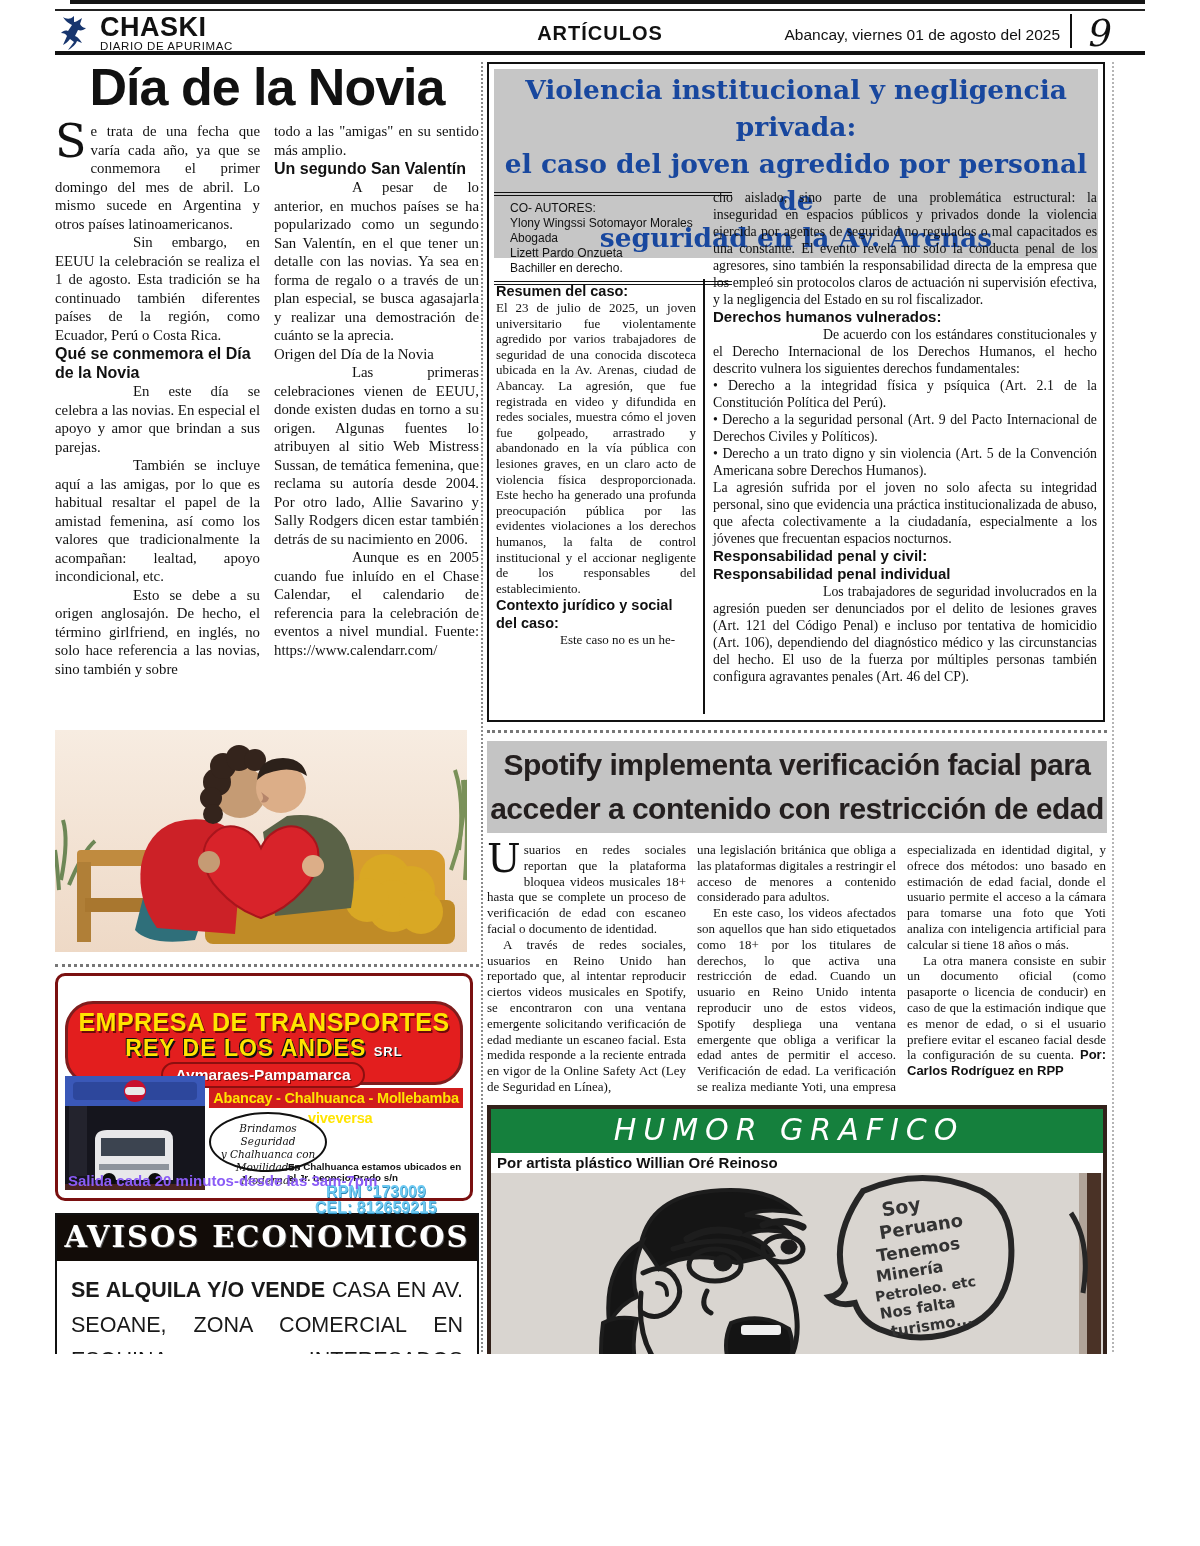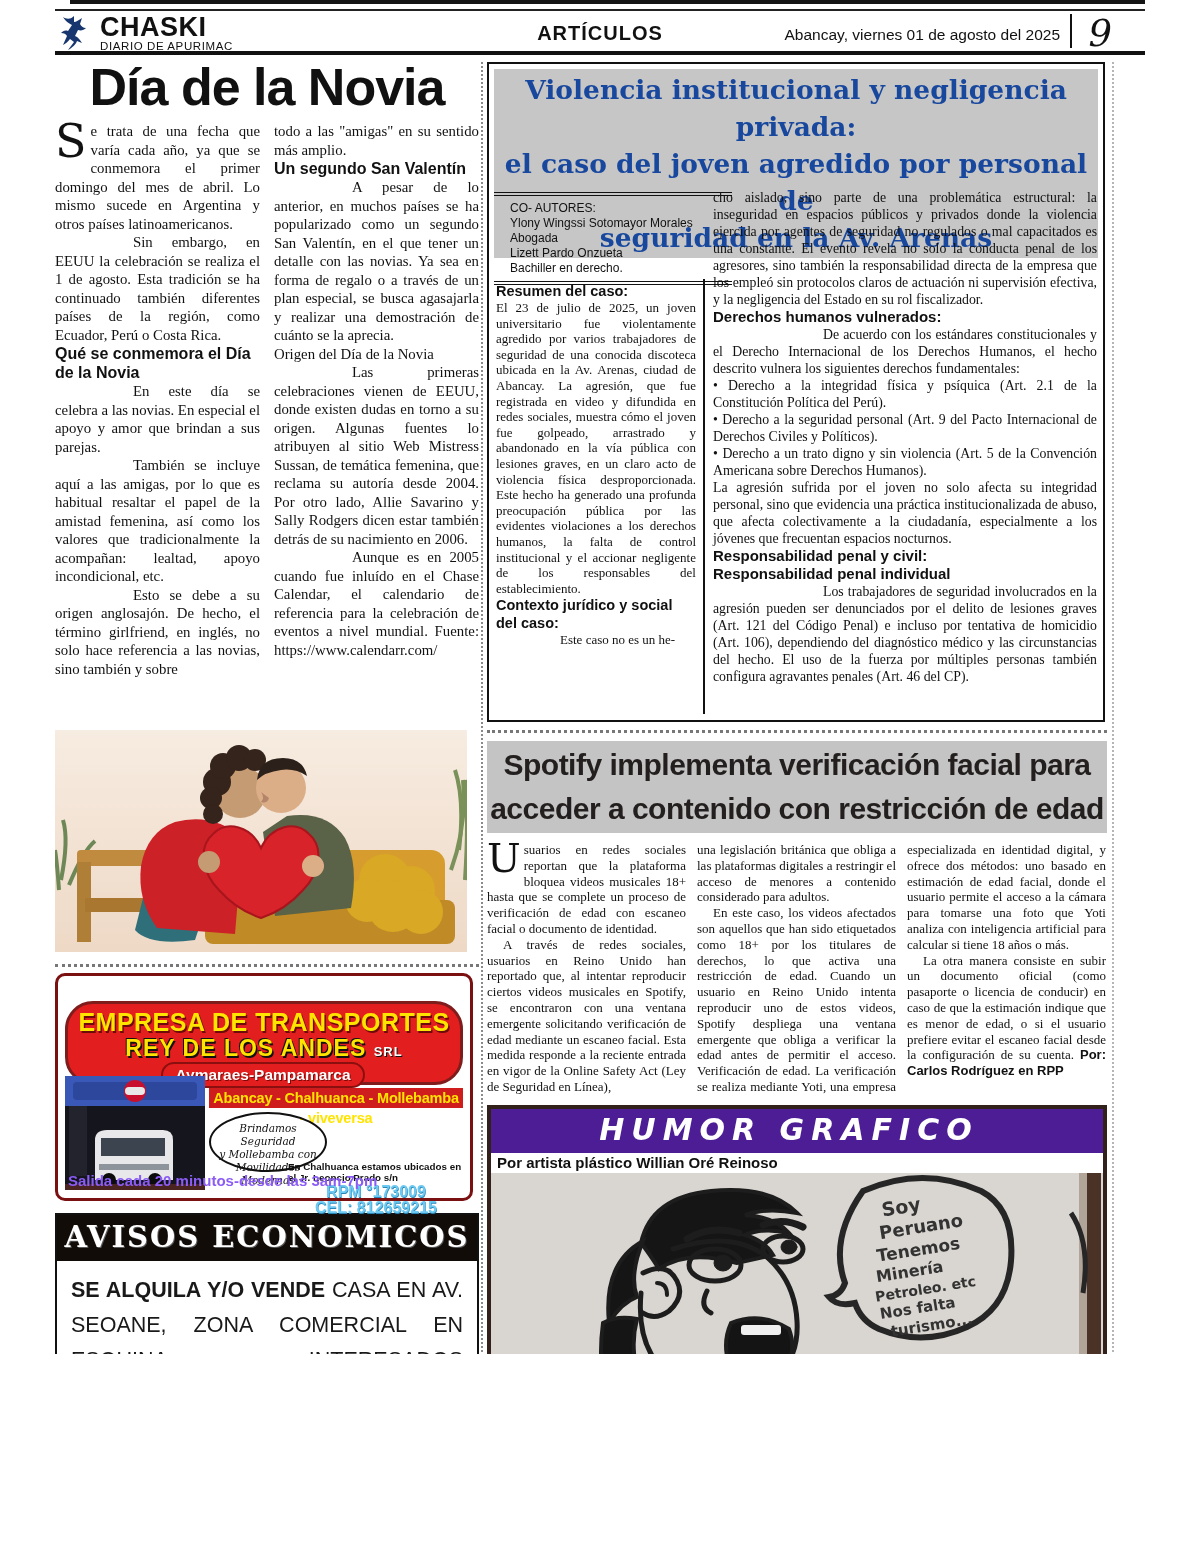--- a/index.html
+++ b/index.html
@@ -84,22 +84,22 @@
   .spot-title{background:#c4c4c4;color:#241f1f;font-family:"Liberation Sans",sans-serif;font-weight:800;
         font-size:30px;line-height:44px;text-align:center;padding:2px 0;letter-spacing:-.5px;}
   .spot-cols{display:flex;gap:11px;margin-top:9px;height:252px;overflow:hidden;}
   .scol{width:199px;font-size:13px;line-height:15.8px;text-align:justify;}
   .scol p{margin:0;}
   .ind4{text-indent:16px;}
   .sdrop{float:left;font-size:40px;line-height:32px;padding-right:3px;font-family:"DejaVu Serif",serif;}
   .byl{font-family:"Liberation Sans",sans-serif;font-weight:700;}
   
   .humor{margin-top:11px;border:4px solid #32211a;background:#d9d5d0;position:relative;}
-  .humor-hd{background:#4c1d95;color:#fff;text-align:center;font-family:"DejaVu Sans",sans-serif;font-style:italic;
-        font-weight:700;font-size:30px;letter-spacing:7px;padding:3px 16px 6px 0;}
+  .humor-hd{background:#15803d;color:#fff;text-align:center;font-family:"DejaVu Sans",sans-serif;font-style:italic;
+        font-weight:400;font-size:30px;letter-spacing:7px;padding:3px 16px 6px 0;}
   .humor-by{background:#fff;color:#111;font-family:"Liberation Sans",sans-serif;font-weight:800;font-size:15px;
         padding:1px 14px 2px 6px;}
 </style>
 </head>
 <body>
 
 <div class="page">
 
   <div class="top-bar"></div>
   <div class="top-line"></div>
@@ -222,21 +222,21 @@
         <path d="M30 104 L30 64 q0 -10 12 -10 l56 0 q10 0 10 10 l0 40z" fill="#e8e8ea"></path>
         <path d="M36 62 l64 0 0 18 -64 0z" fill="#3c4450"></path>
         <rect x="34" y="88" width="70" height="6" fill="#8e949c"></rect>
         <circle cx="44" cy="104" r="7" fill="#0c0c0c"></circle>
           <circle cx="90" cy="104" r="7" fill="#0c0c0c"></circle>
         <rect x="0" y="108" width="140" height="6" fill="#4a2420"></rect>
       </svg>
       <div class="ad-route">Abancay - Chalhuanca - Mollebamba - viveversa</div>
       <div class="ad-oval">
         <div>Brindamos Seguridad</div>
-        <div>y Mollebamba con</div>
+        <div>y Chalhuanca con</div>
         <div>Movilidades Modernas</div>
       </div>
       <div class="ad-chal">
         <div class="ad-dark">En Chalhuanca estamos ubicados en el Jr. Leoncio Prado s/n</div>
         <div class="ad-blue" style="font-size:16px;line-height:17px;text-align:center;">RPM °173009</div>
         <div class="ad-blue" style="font-size:16px;line-height:16px;text-align:center;">CEL: 812659215</div>
       </div>
       <div class="ad-salida">Salida cada 20 minutos-desde las 3am-7pm</div>
     </div>
 

